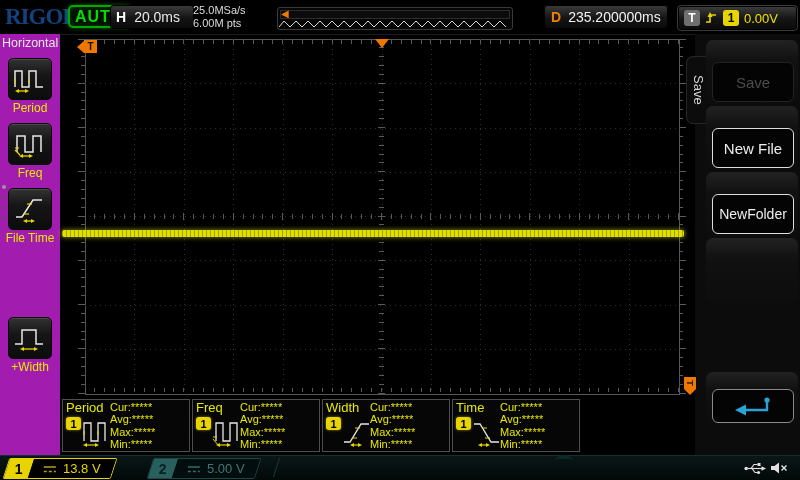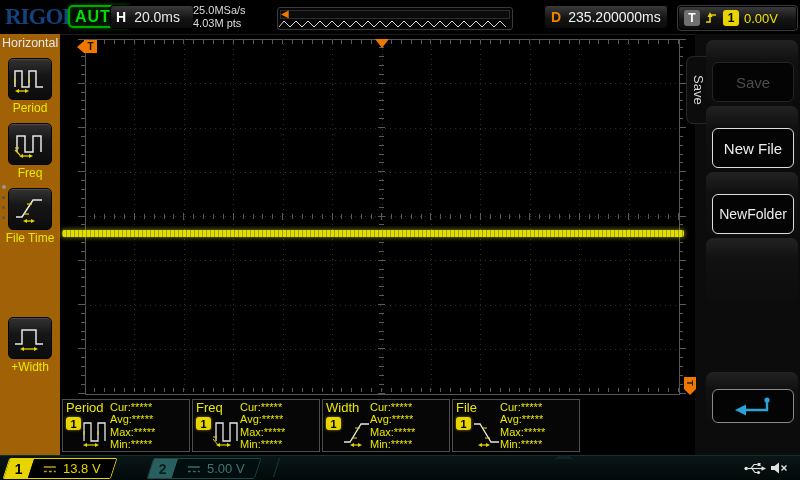--- a/index.html
+++ b/index.html
@@ -29,21 +29,21 @@
   .dletter{color:#f08000;font-weight:bold;font-size:14px;}
   .dval{color:#f2f2f2;font-size:14px;}
   .tbox{left:677px;width:107px;padding:0 6px;gap:5px;border:1px solid #3a3a3a;}
   .tletter{width:16px;height:16px;background:#6f6f6f;color:#fff;font-weight:bold;font-size:12px;
         border-radius:3px;display:flex;align-items:center;justify-content:center;}
   .srcbadge{width:16px;height:16px;background:#e8d400;color:#000;font-weight:bold;font-size:12px;
         border-radius:3px;display:flex;align-items:center;justify-content:center;}
   .tlevel{color:#f0e000;font-size:13px;}
 
   
-  .lsb{position:absolute;left:0;top:34px;width:60px;height:421px;background:#a16207;}
+  .lsb{position:absolute;left:0;top:34px;width:60px;height:421px;background:#a21caf;}
   .lsb-title{position:absolute;left:2px;top:2px;color:#e8e8e8;font-size:12.5px;}
   .ls-item{position:absolute;left:0;width:60px;text-align:center;}
   .ls-btn{width:42px;height:40px;margin:0 auto;border-radius:5px;border:1px solid #060606;
         background:linear-gradient(#323232,#161616 40%,#0c0c0c);box-shadow:inset 0 1px 0 #4a4a4a;
         display:flex;align-items:center;justify-content:center;}
   .ls-label{margin-top:1px;color:#e8e800;font-size:12px;}
   .pagedots span{position:absolute;left:2px;width:3px;height:3px;border-radius:50%;background:#555;}
   .pagedots .on{background:#999;width:4px;height:4px;}
 
   
@@ -122,21 +122,21 @@
 
   <div class="topbar">
     <div class="logo">RIGOL</div>
     <div class="auto-btn">AUTO</div>
     <div class="pillbox hbox">
       <span class="hletter">H</span>
       <span class="hval">20.0ms</span>
     </div>
     <div class="srate">
       <div>25.0MSa/s</div>
-      <div>4.03M pts</div>
+      <div>6.00M pts</div>
     </div>
     <div class="wavestrip">
       <div class="memslot">
         <div class="memarrow">◀</div>
       </div>
       <svg class="zigzag" width="230" height="10" viewBox="0 0 230 10">
         <polyline points="0,8 5,2 11,8 17,2 23,8 29,2 35,8 41,2 47,8 53,2 59,8 65,2 71,8 77,2 83,8 89,2 95,8 101,2 107,8 113,2 119,8 125,2 131,8 137,2 143,8 149,2 155,8 161,2 167,8 173,2 179,8 185,2 191,8 197,2 203,8 209,2 215,8 221,2 227,8" fill="none" stroke="#d8d8d8" stroke-width="1"></polyline>
       </svg>
     </div>
     <div class="pillbox dbox">
@@ -616,21 +616,21 @@
       </svg>
       <div class="mp-rows">
         <div class="mp-row"><span>Cur:</span><span>*****</span></div>
         <div class="mp-row"><span>Avg:</span><span>*****</span></div>
         <div class="mp-row"><span>Max:</span><span>*****</span></div>
         <div class="mp-row"><span>Min:</span><span>*****</span></div>
       </div>
     </div>
 
     <div class="mpanel">
-      <div class="mp-name">File</div>
+      <div class="mp-name">Time</div>
       <div class="mp-badge">1</div>
       <svg class="mp-icon" width="30" height="33" viewBox="0 0 30 33">
         <path d="M2,9 H8 L19,27 H27" fill="none" stroke="#e8e8e8" stroke-width="1.3"></path>
         <line x1="10" y1="13" x2="15" y2="13" stroke="#e8d400" stroke-width="1"></line>
         <line x1="13" y1="23" x2="18" y2="23" stroke="#e8d400" stroke-width="1"></line>
         <line x1="8" y1="30" x2="16" y2="30" stroke="#e8d400" stroke-width="1.2"></line>
         <polygon points="6,30 10,28 10,32" fill="#e8d400"></polygon>
           <polygon points="18,30 14,28 14,32" fill="#e8d400"></polygon>
       </svg>
       <div class="mp-rows">

